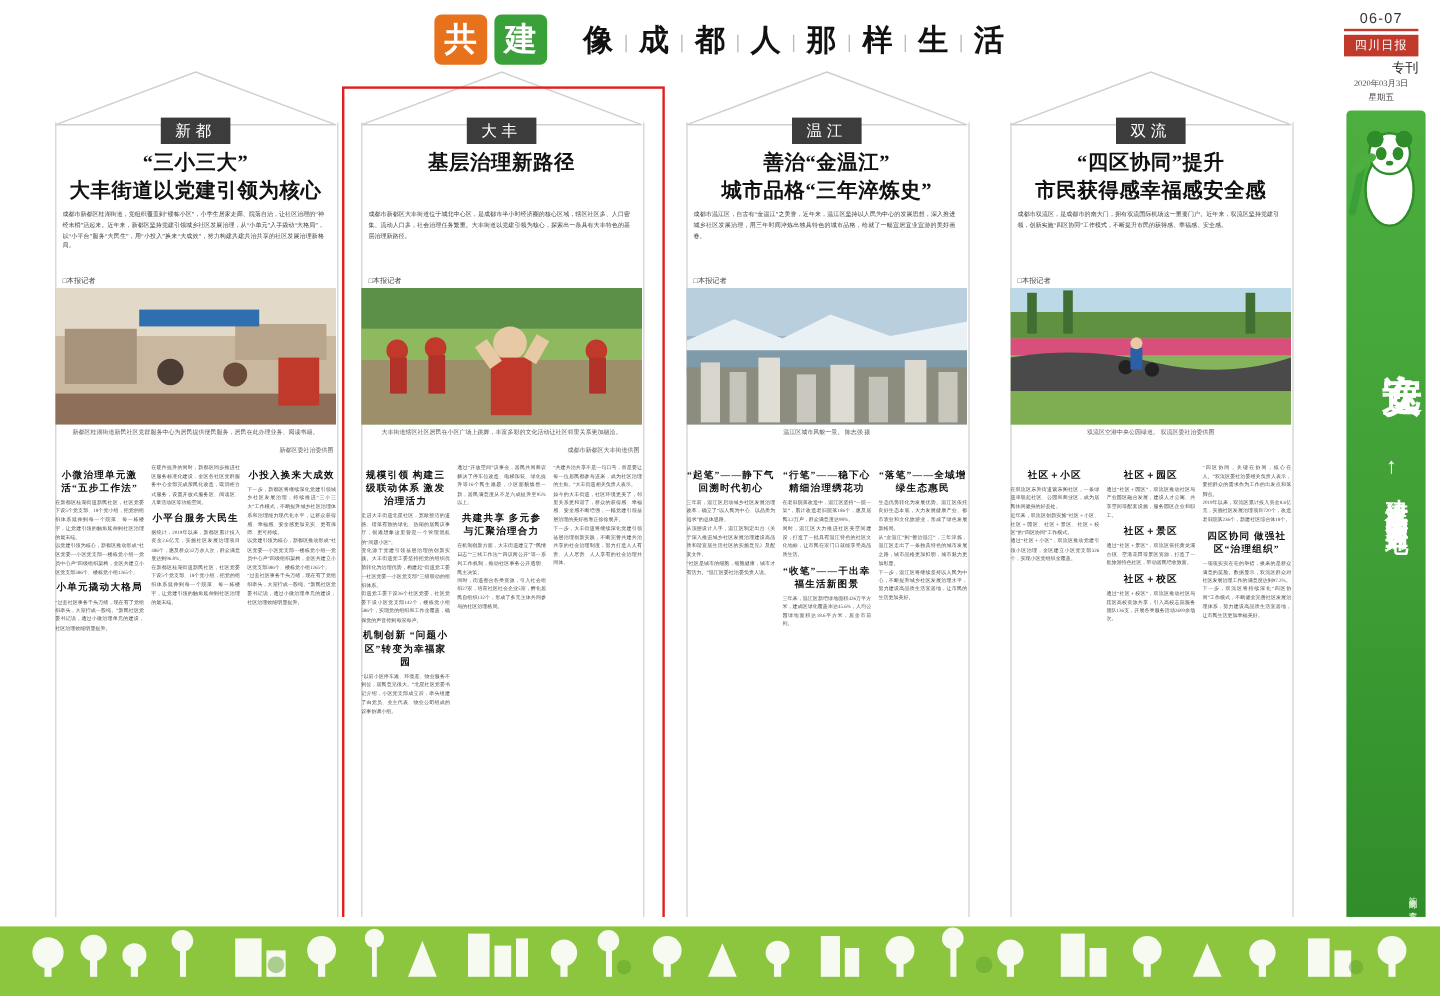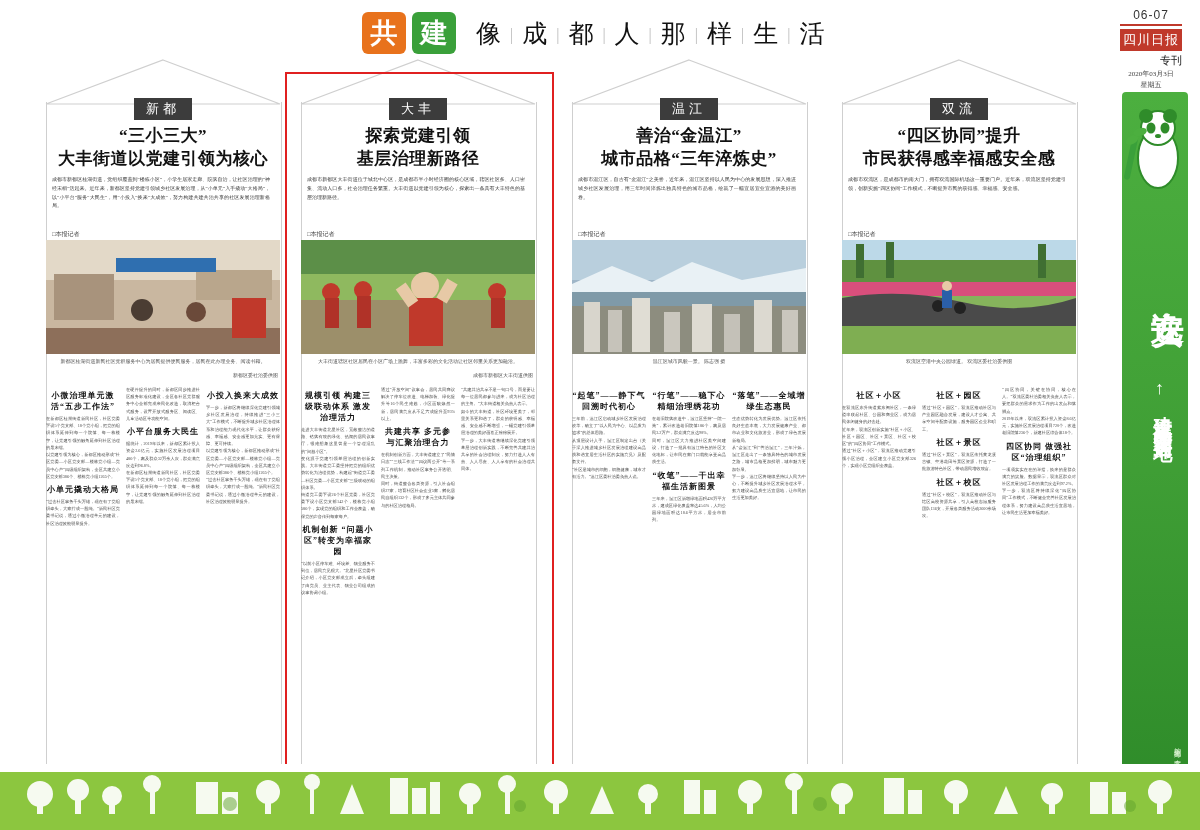--- a/index.html
+++ b/index.html
@@ -12,29 +12,29 @@
   }
   .page{position:absolute;inset:0;background:#fff;}
 
   
   .masthead{position:absolute;left:0;top:0;width:1200px;height:62px;}
   .logo-wrap{position:absolute;left:362px;top:12px;display:flex;align-items:center;}
   .logo-box{width:44px;height:42px;border-radius:6px;display:flex;align-items:center;justify-content:center;
      color:#fff;font-size:27px;font-weight:bold;font-family:"DejaVu Sans",sans-serif;}
   .logo-box.orange{background:#e8721c;}
   .logo-box.green{background:#3aa03a;margin-left:6px;}
-  .slogan{margin-left:16px;font-size:25px;letter-spacing:2px;font-weight:normal;color:#111;}
+  .slogan{margin-left:26px;font-size:25px;letter-spacing:2px;font-weight:bold;color:#111;}
   .slogan span{margin:0 4px;}
   .slogan i{color:#bbb;font-style:normal;font-size:16px;margin:0 3px;vertical-align:2px;}
 
   
   .flag{position:absolute;right:18px;top:8px;width:62px;text-align:center;}
   .flag .pno{font-size:12px;color:#333;letter-spacing:1px;font-family:"Liberation Sans",sans-serif;}
   .flag .rule{height:2px;background:#c0392b;margin:2px 0 3px;}
-  .flag .nameplate{background:#c0392b;color:#fff;font-size:13px;padding:2px 0;letter-spacing:1px;}
+  .flag .nameplate{background:#c0392b;color:#fff;font-size:10px;padding:2px 0;letter-spacing:1px;}
   .flag .sub{font-size:11px;margin-top:2px;color:#222;text-align:right;}
   .flag .date{font-size:7px;color:#444;line-height:1.3;margin-top:2px;}
 
   
   .side-banner{position:absolute;right:12px;top:92px;width:66px;height:688px;
      background:linear-gradient(180deg,#4caf3f 0%,#3f9e35 55%,#2f8c2a 100%);border-radius:4px;}
   .panda{position:absolute;right:8px;top:96px;width:74px;height:120px;}
   .banner-title{position:absolute;right:16px;top:210px;width:58px;text-align:center;
      color:#ffffff;font-size:34px;font-weight:bold;line-height:1.02;letter-spacing:1px;
      writing-mode:vertical-rl;height:150px;}
@@ -157,21 +157,20 @@
   <div class="col" id="col1" style="left:289px;">
     <div class="roof">
       <svg width="258" height="52" viewBox="0 0 258 52">
           <polygon points="129,2 246,46 12,46" fill="none" stroke="#cfcfcf" stroke-width="1.2"></polygon>
         </svg>
     </div>
     <div class="body-box"></div>
     <div class="col-inner">
       <div class="kicker">大丰</div>
       <div class="headline">
-        <div>探索党建引领</div>
         <div>基层治理新路径</div>
       </div>
       <div class="lede">成都市新都区大丰街道位于城北中心区，是成都市半小时经济圈的核心区域，辖区社区多、人口密集、流动人口多，社会治理任务繁重。大丰街道以党建引领为核心，探索出一条具有大丰特色的基层治理新路径。</div>
       <div class="byline">□本报记者</div>
       <div class="photo">
         <svg width="234" height="114" viewBox="0 0 234 114">
           <rect width="234" height="114" fill="#7fae5a"></rect>
           <rect x="0" y="0" width="234" height="34" fill="#5c8f48"></rect>
           <rect x="0" y="34" width="234" height="26" fill="#8fb95f"></rect>
           <rect x="0" y="60" width="234" height="54" fill="#9c8f6a"></rect>

